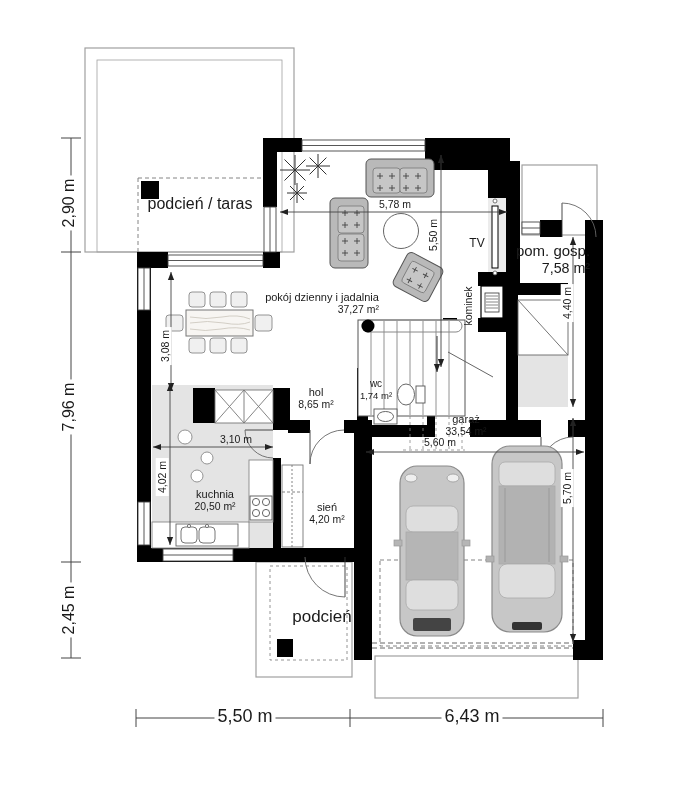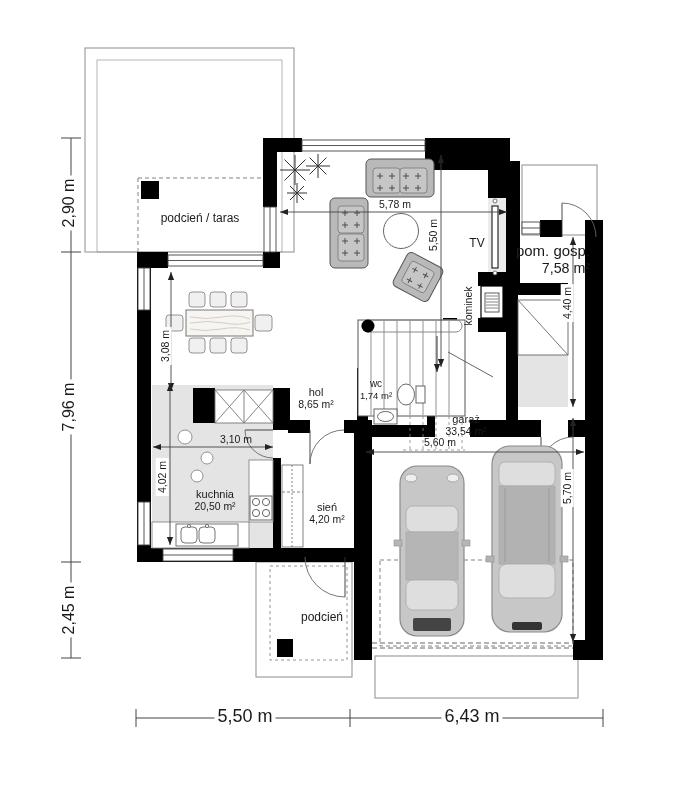--- a/index.html
+++ b/index.html
@@ -331,24 +331,28 @@
     <line x1="61" y1="252" x2="81" y2="252"></line>
     <line x1="61" y1="562" x2="81" y2="562"></line>
     <line x1="61" y1="658" x2="81" y2="658"></line>
     <line x1="136" y1="718" x2="603" y2="718"></line>
     <line x1="136" y1="709" x2="136" y2="727"></line>
     <line x1="350" y1="709" x2="350" y2="727"></line>
     <line x1="603" y1="709" x2="603" y2="727"></line>
   </g>
 </svg>
 
-<div class="lbl room" style="left:200px;top:218px;font-size:12px">
+<div class="lbl room" style="left:200px;top:204px;font-size:16px">
   <div>podcień / taras</div>
 </div>
 
+<div class="lbl room" style="left:322px;top:304px">
+  <div>pokój dzienny i jadalnia</div>
+  <div class="l2">37,27 m²</div>
+</div>
 
 <div class="lbl room" style="left:316px;top:399px">
   <div>hol</div>
   <div class="l2">8,65 m²</div>
 </div>
 
 <div class="lbl small" style="left:376px;top:390px">
   <div>wc</div>
   <div class="l2">1,74 m²</div>
 </div>
@@ -366,21 +370,21 @@
 <div class="lbl room" style="left:466px;top:426px">
   <div>garaż</div>
   <div class="l2">33,54 m²</div>
 </div>
 
 <div class="lbl room" style="left:553px;top:260px;font-size:15px">
   <div>pom. gosp.</div>
   <div class="l2">7,58 m²</div>
 </div>
 
-<div class="lbl room" style="left:322px;top:617px;font-size:12px">
+<div class="lbl room" style="left:322px;top:617px;font-size:17px">
   <div>podcień</div>
 </div>
 
 <div class="lbl rot" style="left:468px;top:306px;font-size:10.5px">kominek</div>
 
 <div class="lbl" style="left:477px;top:243px;font-size:12px">TV</div>
 
 <div class="lbl dim" style="left:383px;top:204px">5,78 m</div>
 <div class="lbl dim rot bg" style="left:433px;top:235px">5,50 m</div>
 <div class="lbl dim rot bg" style="left:165px;top:346px">3,08 m</div>

